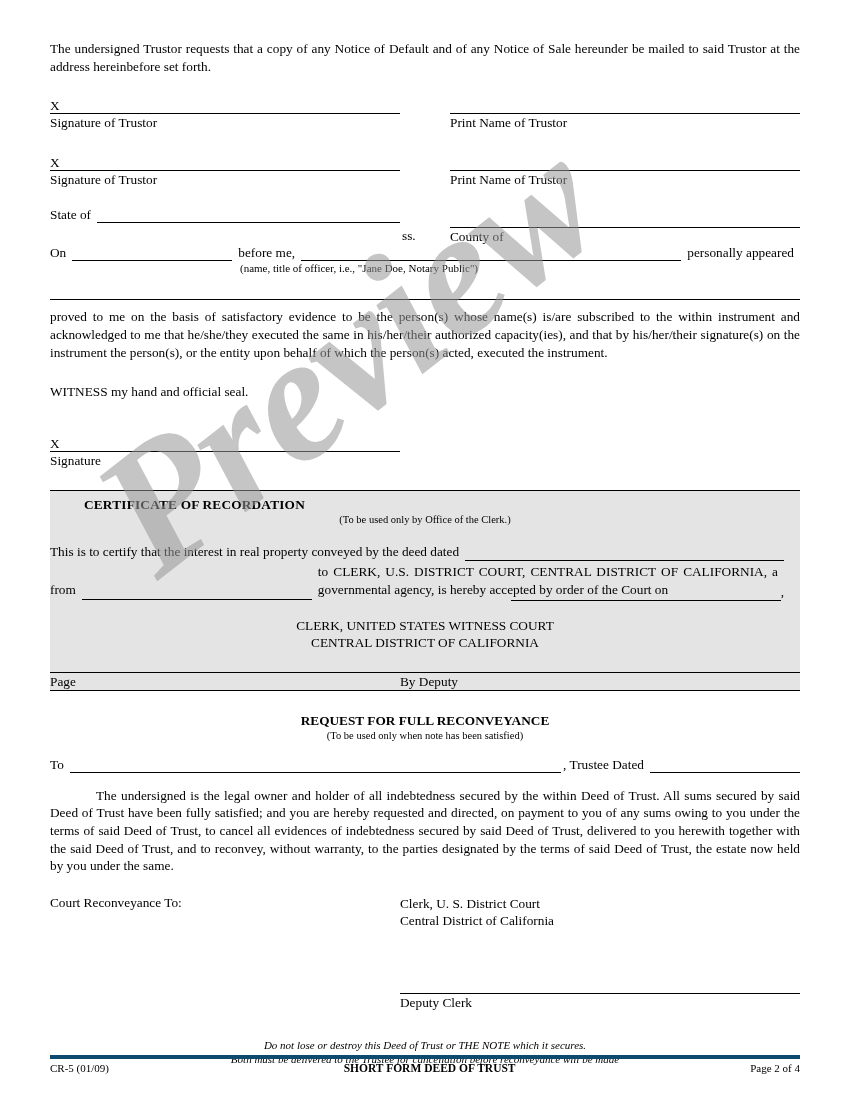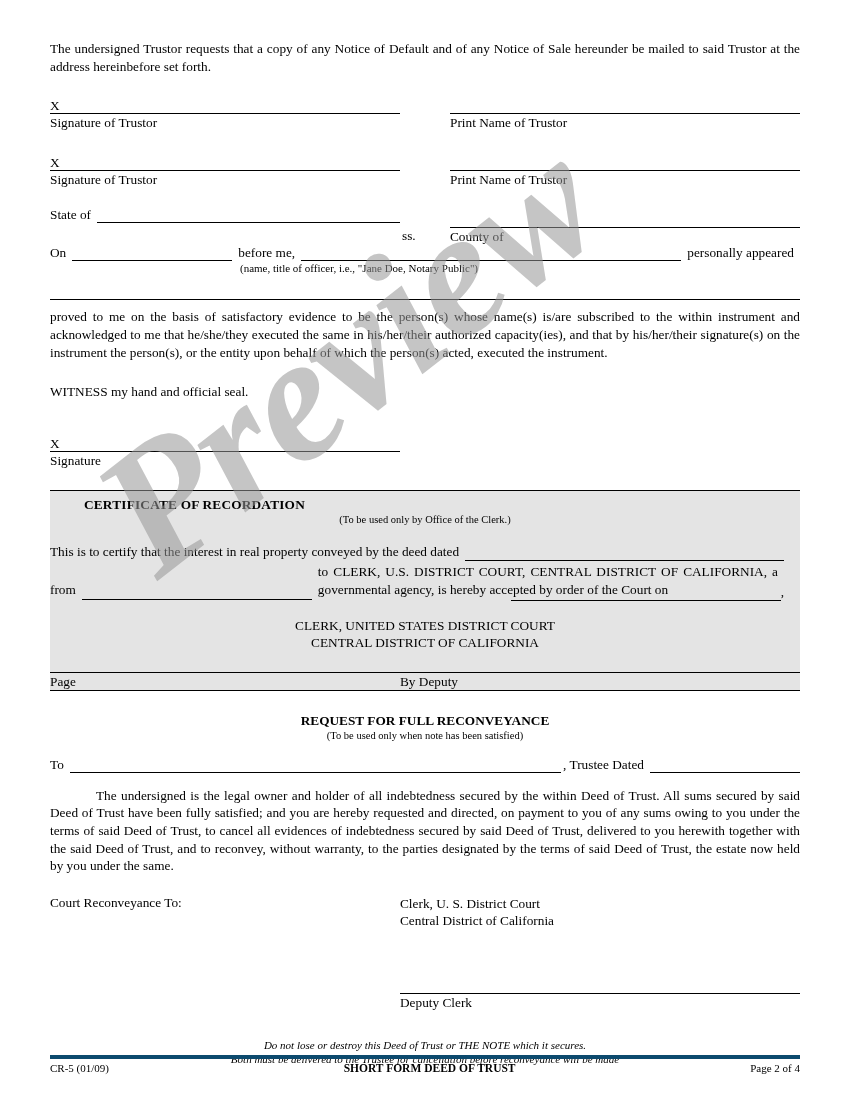--- a/index.html
+++ b/index.html
@@ -283,21 +283,21 @@
           <span class="fill" style="flex:0 0 230px;"></span>
           <span class="inline-label" style="padding-left:6px; flex:1 1 auto; text-align:justify; white-space:normal;">to CLERK,  U.S.  DISTRICT  COURT,  CENTRAL  DISTRICT  OF CALIFORNIA, a governmental agency, is hereby accepted by order of the Court on</span>
         </div>
         <div class="inline-row" style="align-items:flex-end; margin-top:-17px; justify-content:flex-end;">
           <span class="fill" style="flex:0 0 270px;"></span>
           <span style="font-size:13.3px;">,</span>
         </div>
       </div>
 
       <div class="cert-center">
-        <div>CLERK, UNITED STATES DISTRICT COURT</div>
+        <div>CLERK, UNITED STATES WITNESS COURT</div>
         <div>CENTRAL DISTRICT OF CALIFORNIA</div>
       </div>
 
       <div class="cert-footer">
         <div class="cf-l">Page</div>
         <div class="cf-r">By Deputy</div>
       </div>
     </div>
 
     <div>

